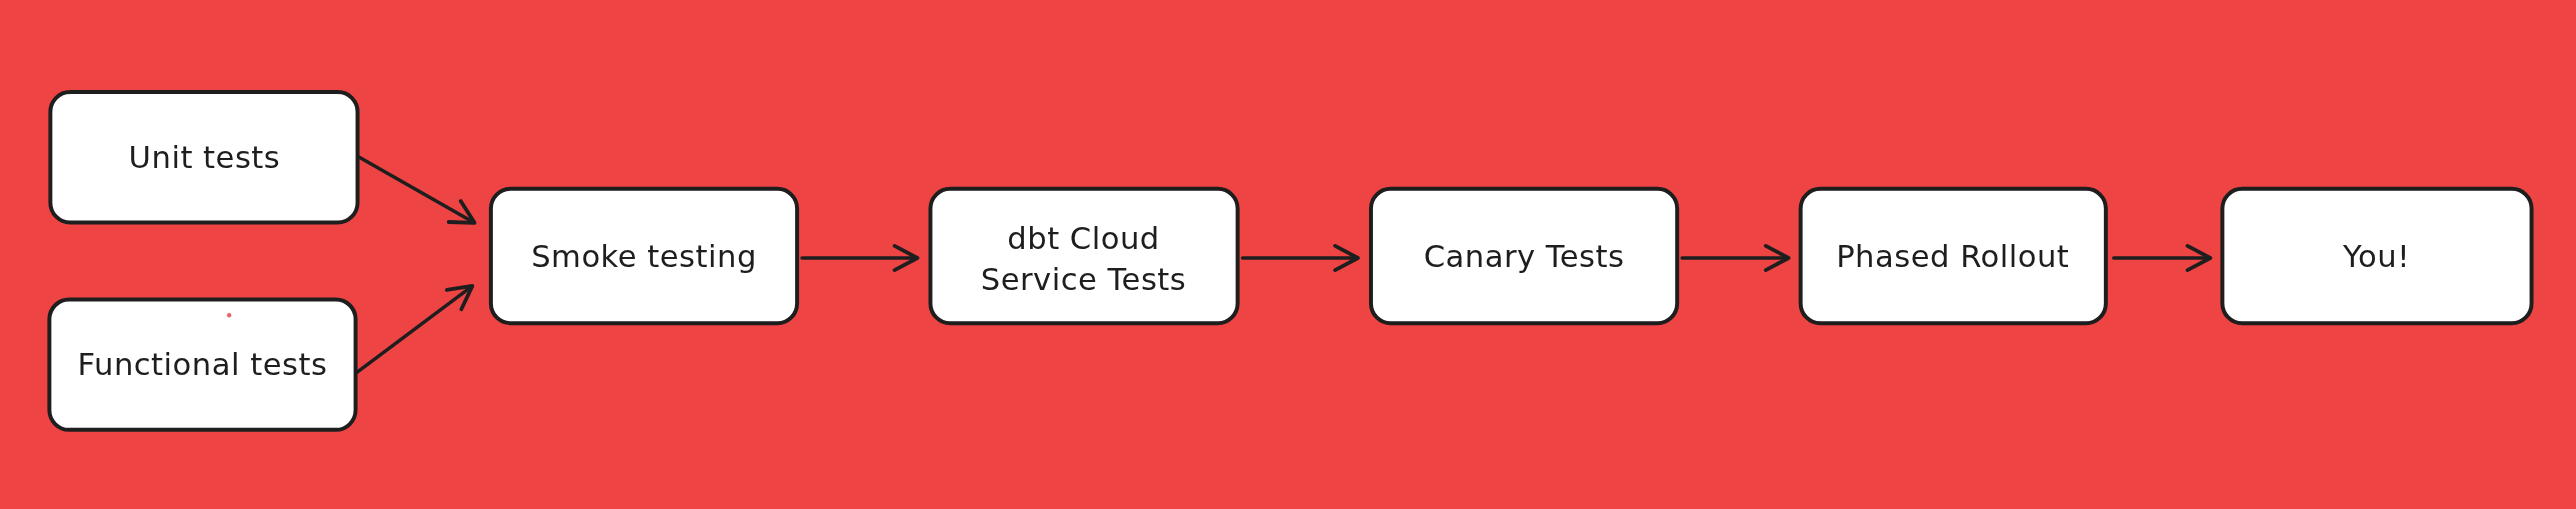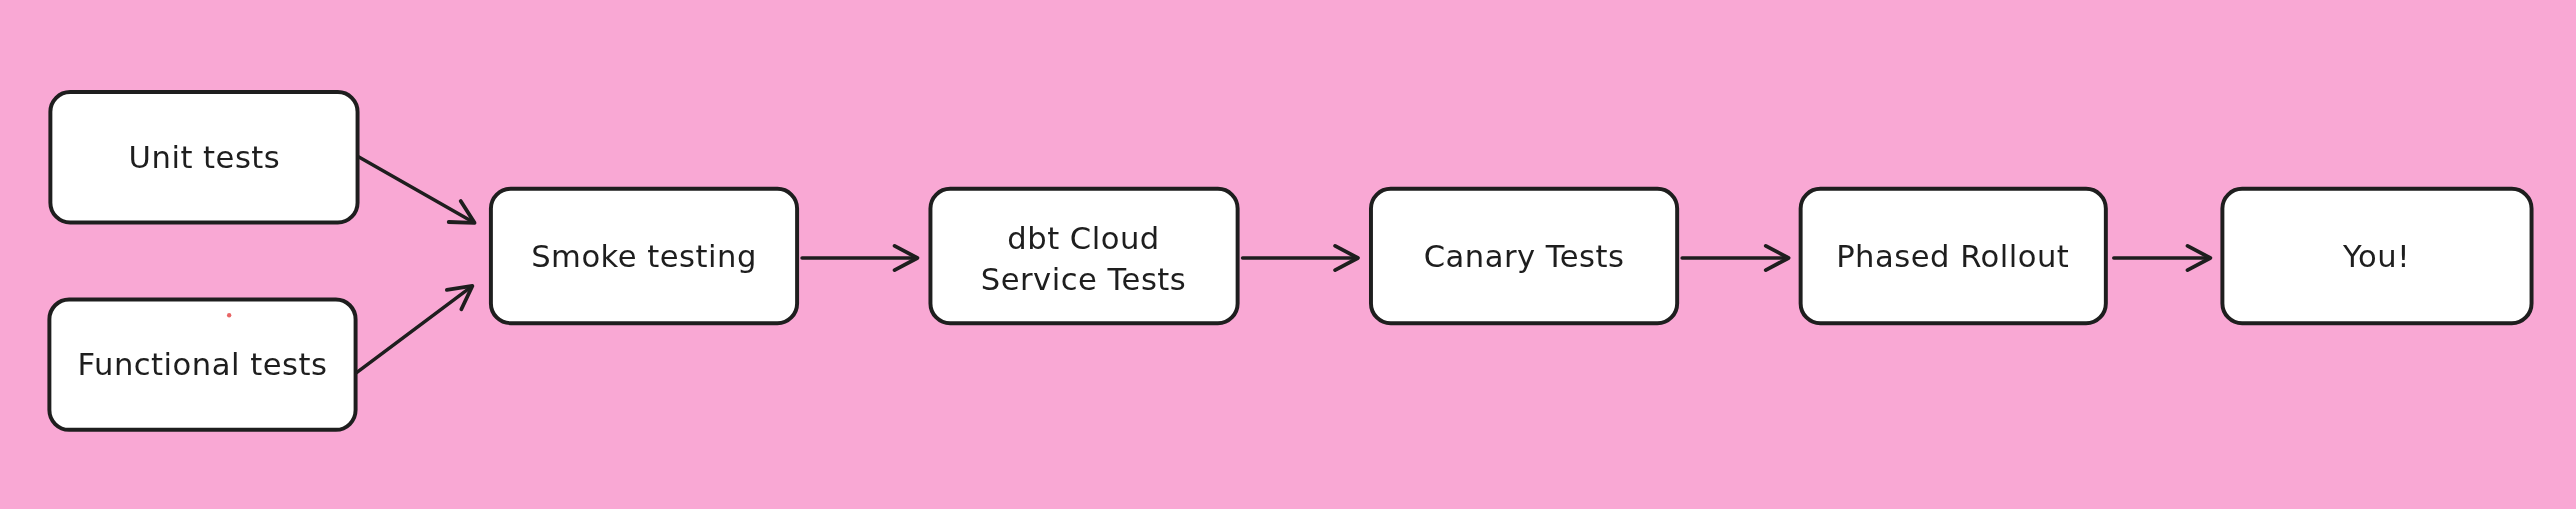--- a/index.html
+++ b/index.html
@@ -4,21 +4,21 @@
 <style>
   html, body {
     margin: 0;
     padding: 0;
     background: #ffffff;
   }
   .canvas-wrap {
     position: relative;
     width: 2576px;
     height: 510px;
-    background: #f9a8d4;
+    background: #ef4444;
     overflow: hidden;
   }
   svg {
     display: block;
   }
   .node-box {
     fill: #ffffff;
     stroke: #1e1e1e;
     stroke-width: 4;
   }

